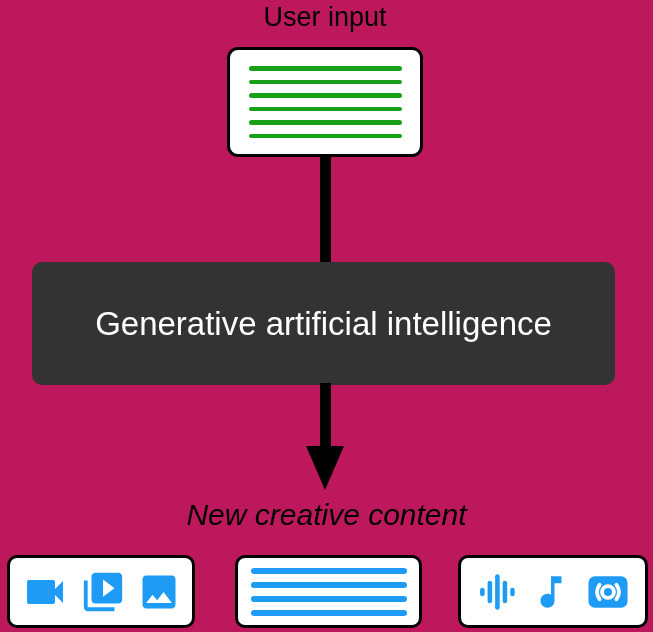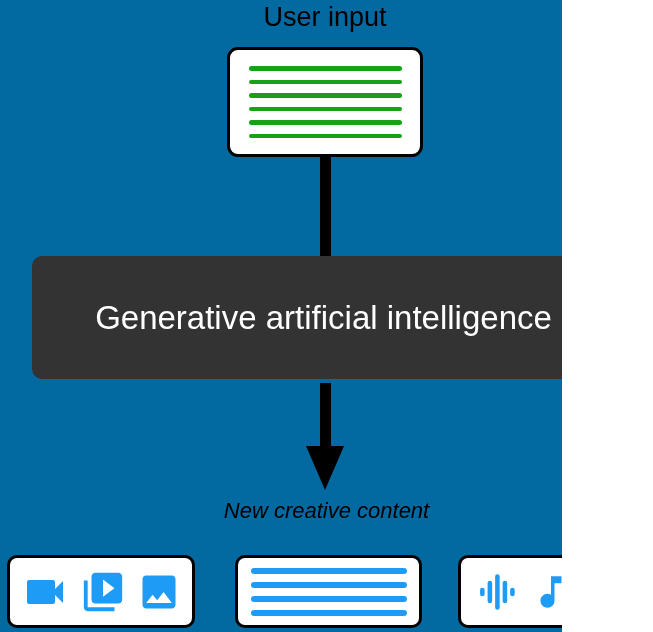--- a/index.html
+++ b/index.html
@@ -4,21 +4,21 @@
 <style>
   :root{
     --green:#18A018;
     --blue:#1E9BF5;
     --dark:#333333;
     --ink:#000000;
   }
   html,body{margin:0;padding:0;background:#fff;}
   body{font-family:"Liberation Sans", sans-serif;}
   .canvas{
-    position:relative;width:562px;height:632px;background:#0369a1;overflow:hidden;
+    position:relative;width:653px;height:632px;background:#be185d;overflow:hidden;
   }
   
   .user-input-label{
     position:absolute;top:2px;left:177px;width:296px;
     text-align:center;font-size:27px;color:var(--ink);font-weight:400;
   }
   .doc-box{
     position:absolute;box-sizing:border-box;background:#fff;
     border:3px solid var(--ink);border-radius:11px;
     display:flex;flex-direction:column;align-items:center;justify-content:center;
@@ -30,29 +30,29 @@
   .arrow-shaft{position:absolute;background:var(--ink);}
   .shaft-1{left:320px;top:155px;width:11px;height:109px;}
   .shaft-2{left:320px;top:383px;width:11px;height:65px;}
   .arrow-head{
     position:absolute;left:306px;top:446px;width:0;height:0;
     border-left:19px solid transparent;border-right:19px solid transparent;
     border-top:44px solid var(--ink);
   }
   
   .genai-box{
-    position:absolute;left:32px;top:256px;width:583px;height:123px;
+    position:absolute;left:32px;top:262px;width:583px;height:123px;
     box-sizing:border-box;background:var(--dark);border-radius:10px;
     display:flex;flex-direction:column;align-items:center;justify-content:center;
     color:#fff;font-size:33px;line-height:44px;text-align:center;
   }
   
   .output-label{
     position:absolute;top:498px;left:0;width:653px;text-align:center;
-    font-style:italic;font-size:22px;color:var(--ink);
+    font-style:italic;font-size:30px;color:var(--ink);
   }
   .out-box{
     position:absolute;top:555px;height:73px;box-sizing:border-box;background:#fff;
     border:3px solid var(--ink);border-radius:10px;
     display:flex;align-items:center;justify-content:center;gap:11px;
     color:var(--blue);
   }
   .box-visual{left:7px;width:188px;}
   .box-textdoc{left:235px;width:187px;flex-direction:column;gap:8px;}
   .box-audio{left:458px;width:190px;gap:13px;}

